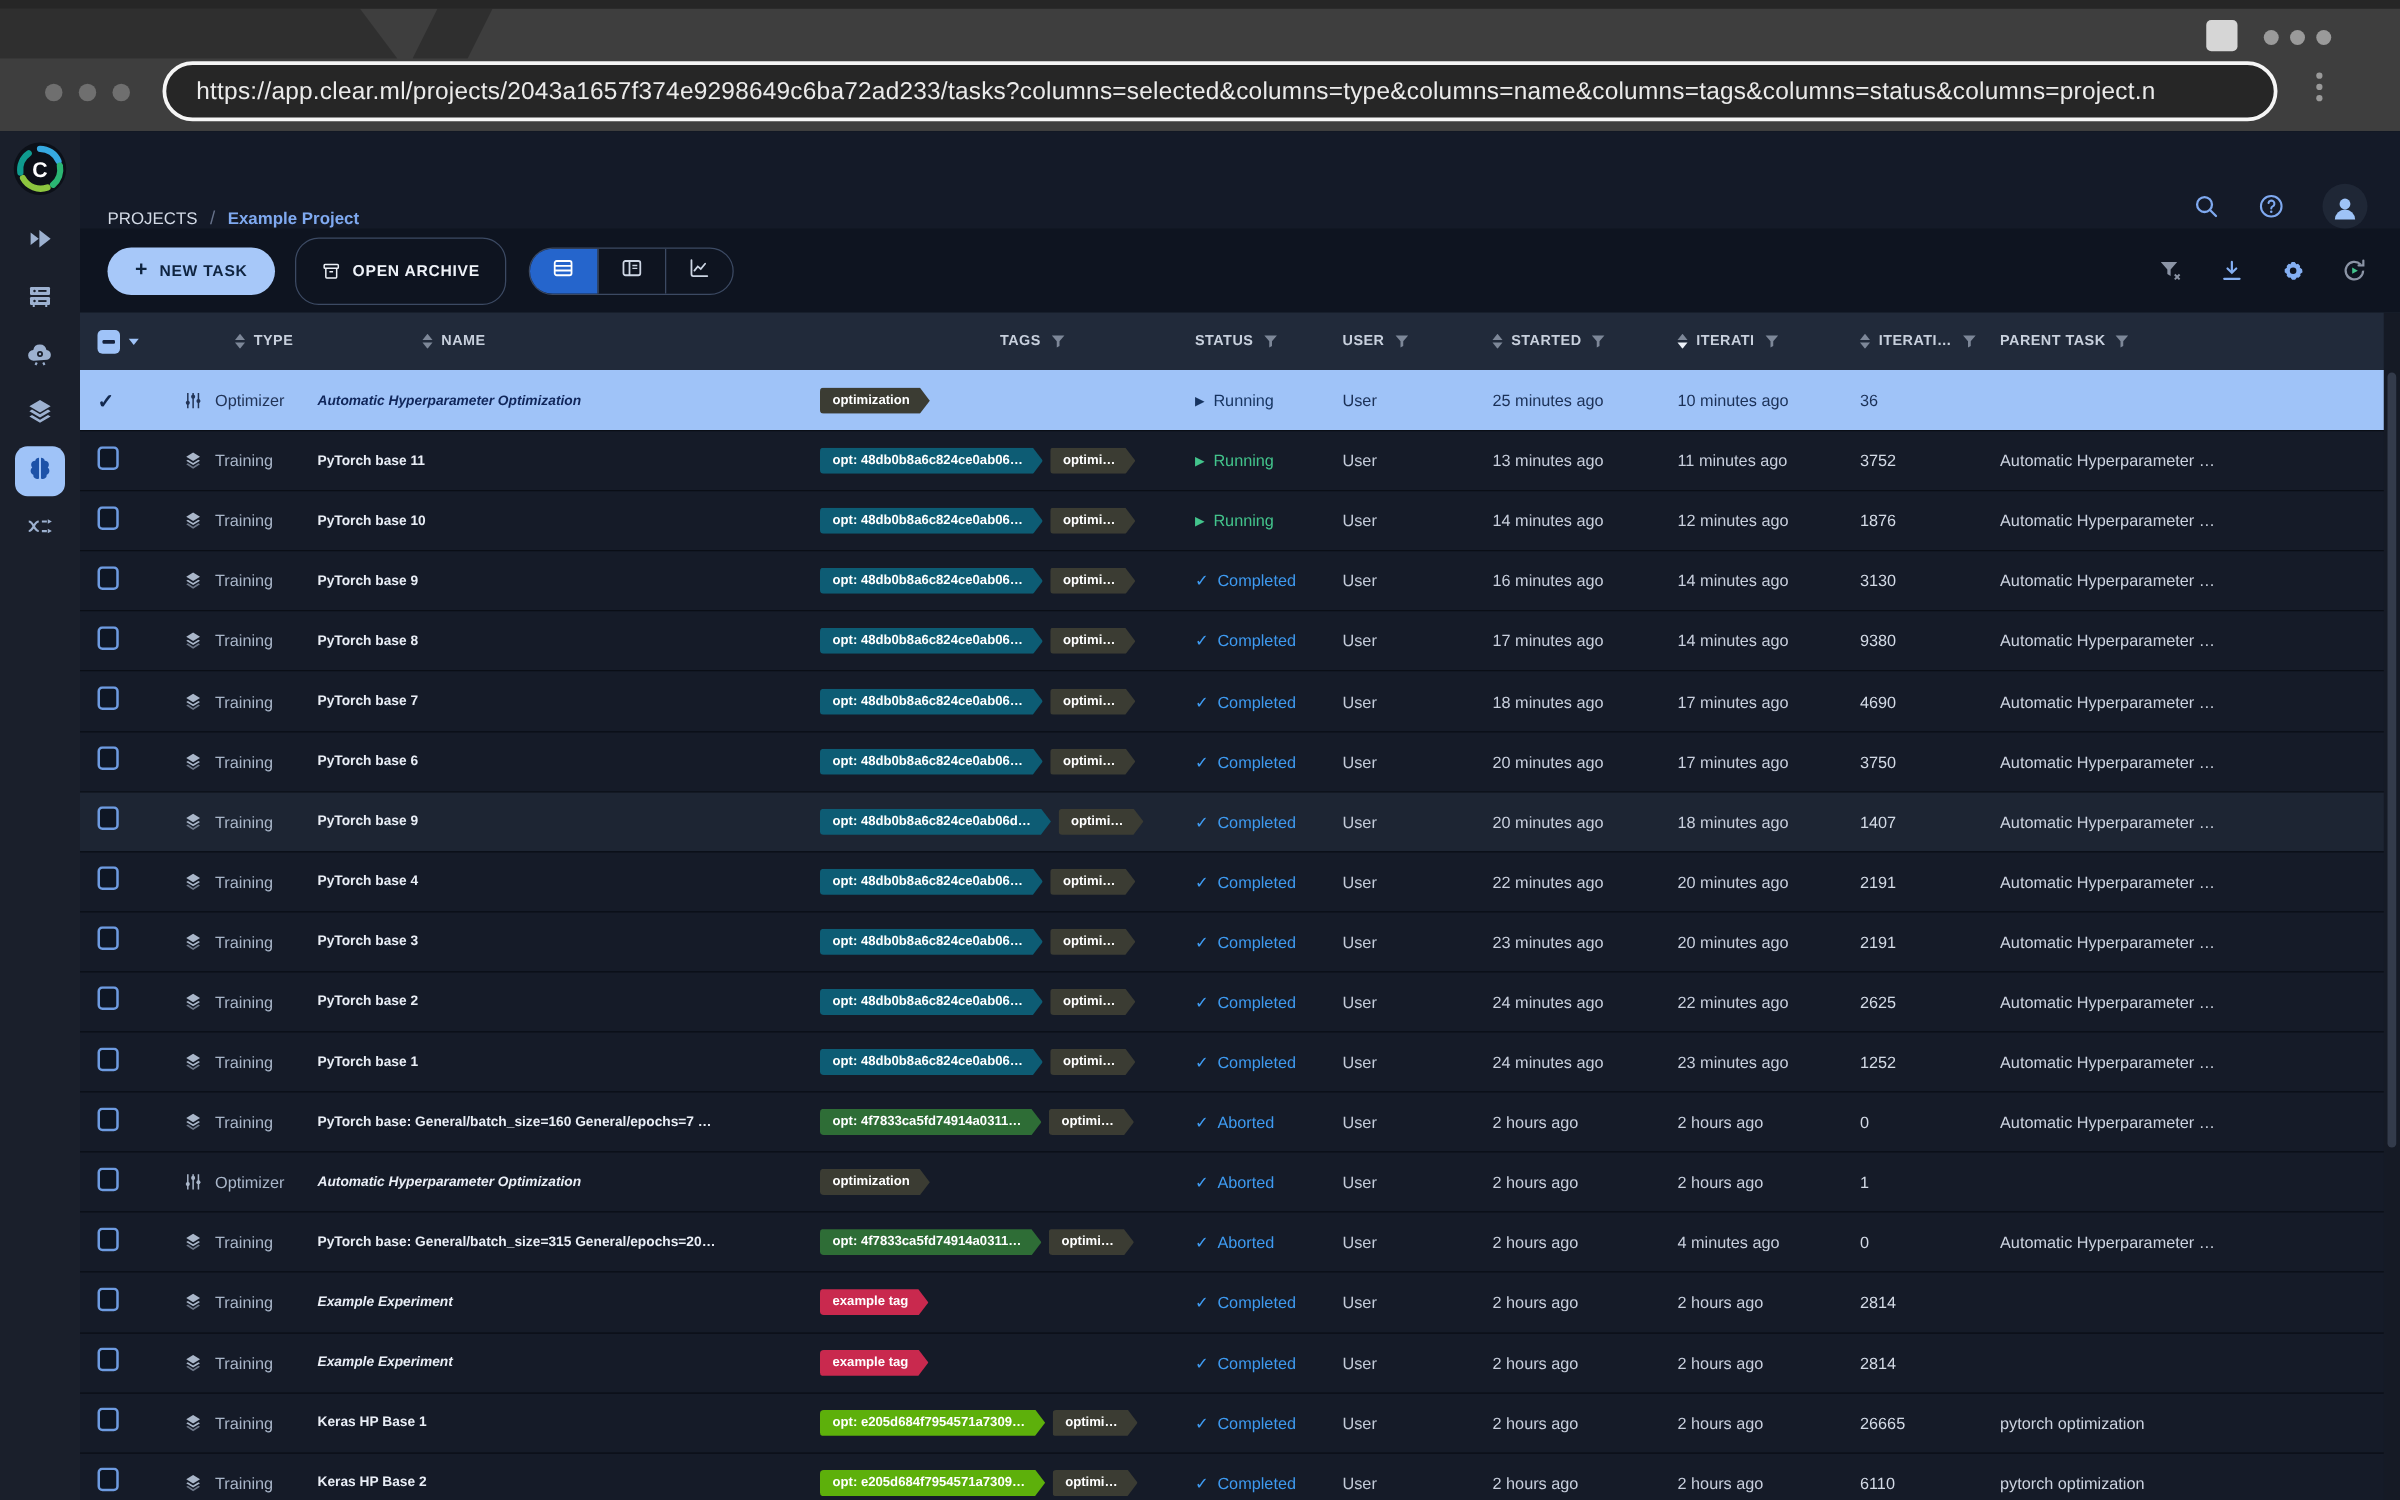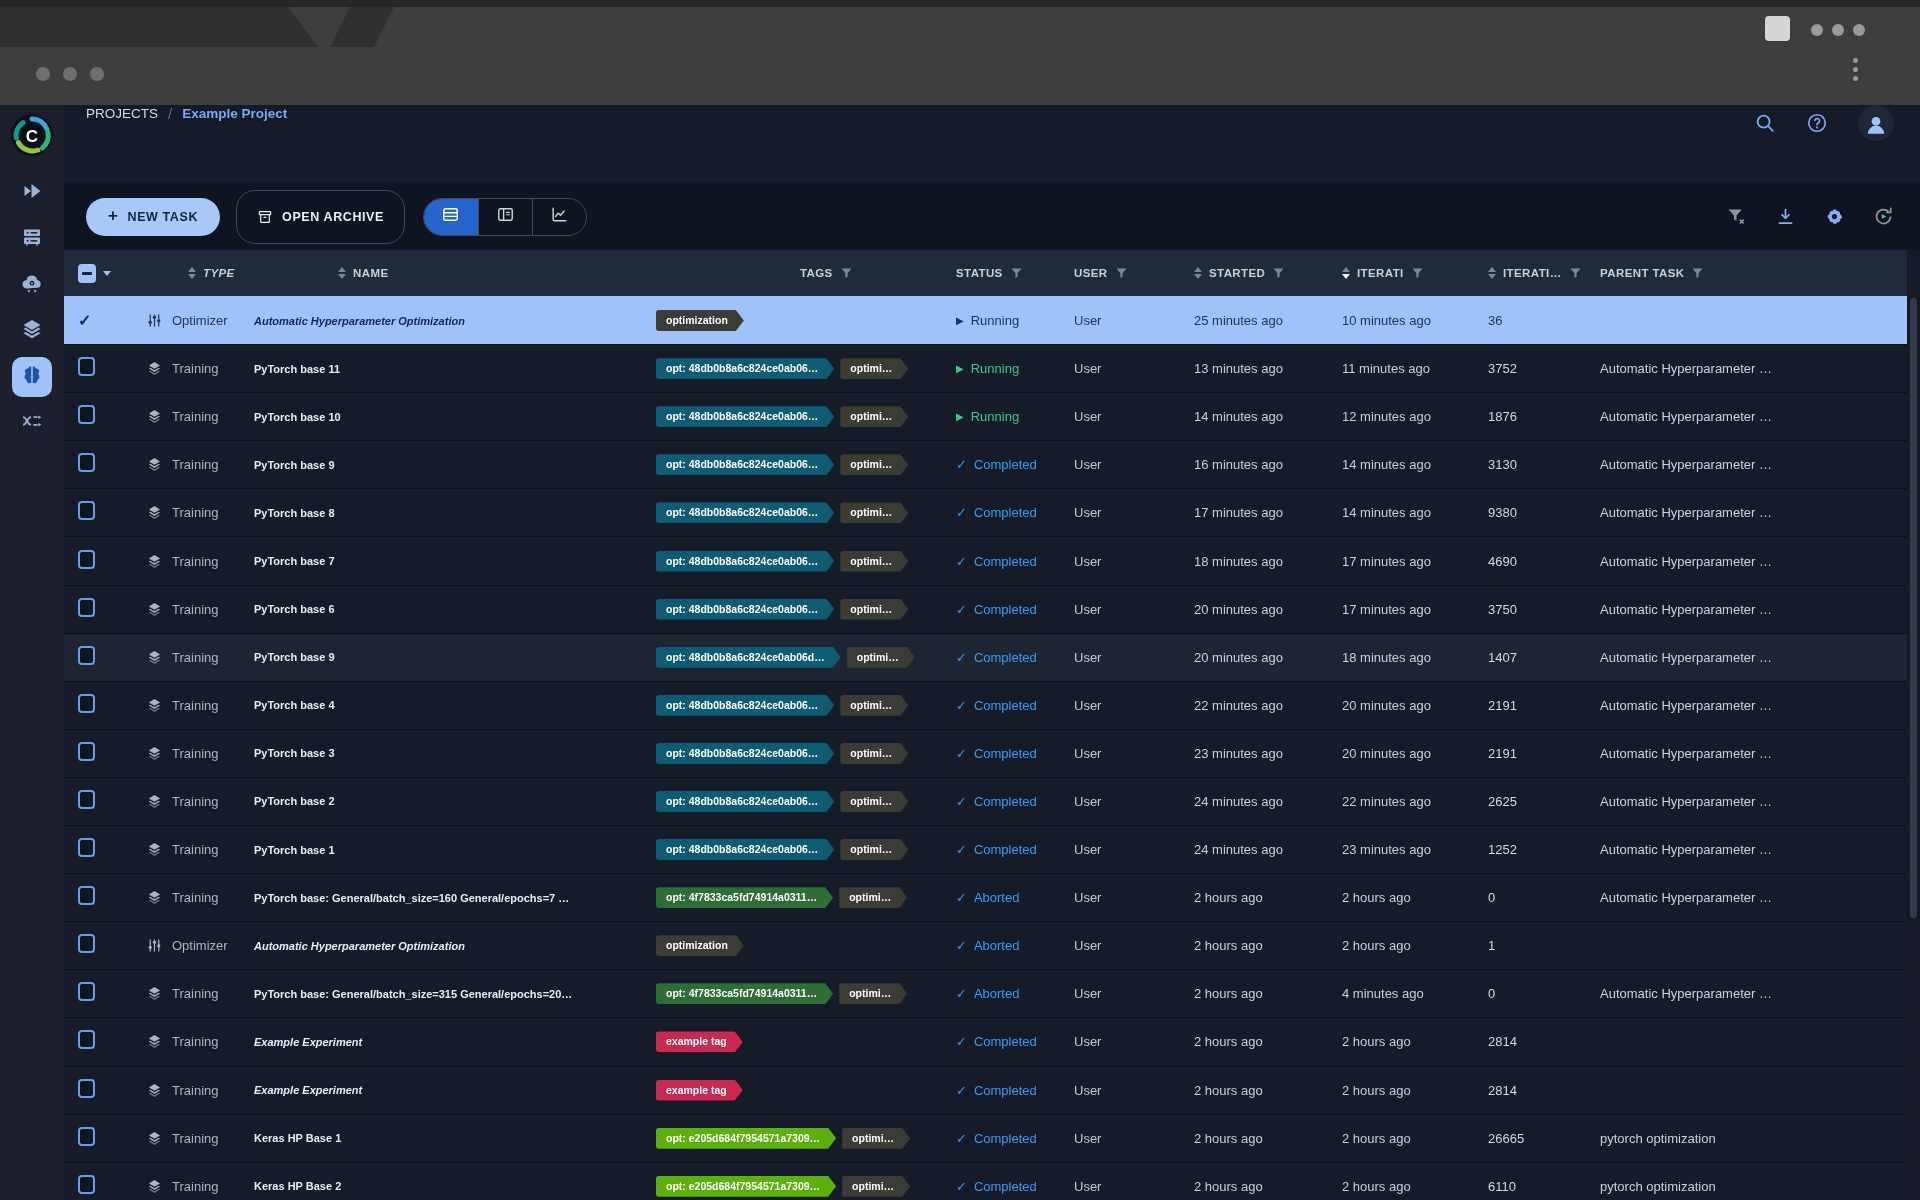--- a/index.html
+++ b/index.html
@@ -30,21 +30,21 @@
   .sidebar{width:64px;background:#1a1f2b;display:flex;flex-direction:column;align-items:center;padding-top:8px;flex:0 0 64px;}
   .logo{width:44px;height:44px;margin-bottom:16px;}
   .sb-item{width:40px;height:40px;margin-bottom:6px;display:flex;align-items:center;justify-content:center;
     color:#9db1d0;border-radius:10px;cursor:pointer;}
   .sb-item svg{width:24px;height:24px;}
   .sb-item.active{background:#9fc3f8;color:#1d52a8;}
 
   .main{flex:1;display:flex;flex-direction:column;position:relative;background:#11161f;overflow:hidden;}
 
   
-  .app-header{height:78px;background:#141a28;position:relative;display:flex;align-items:flex-start;flex:0 0 78px;}
+  .app-header{height:78px;background:#141a28;position:relative;display:flex;align-items:flex-end;flex:0 0 78px;}
   .breadcrumb{margin-left:22px;font-size:13.5px;color:#d3dae6;display:flex;gap:10px;align-items:center;}
   .breadcrumb .sep{color:#66718a;font-size:15px;}
   .breadcrumb .cur{color:#7fa9f0;font-weight:bold;}
   .tabs{position:absolute;left:50%;transform:translateX(-50%);top:0;height:100%;display:flex;gap:10px;}
   .tab{position:relative;height:100%;display:flex;align-items:center;padding:0 22px;font-size:12px;font-weight:bold;
     letter-spacing:1.1px;color:#8b94a5;cursor:pointer;}
   .tab.active{color:#7eb0f5;}
   .tab.active::after{content:'';position:absolute;left:4px;right:4px;bottom:0;height:3px;background:#7eb0f5;border-radius:2px 2px 0 0;}
   .header-icons{position:absolute;right:26px;display:flex;align-items:center;gap:30px;}
   .hicon{width:22px;height:22px;color:#7fa9f0;cursor:pointer;}
@@ -69,21 +69,21 @@
   .ticon{width:21px;height:21px;cursor:pointer;}
   .ticon svg{width:21px;height:21px;}
   .t-grey{color:#8b94a5;} .t-blue{color:#84aff2;}
 
   
   .table-area{flex:1;position:relative;background:#11161f;}
   :root{--cols:58px 120px 398px 300px 118px 120px 148px 148px 112px 1fr;}
   .thead{height:46px;background:#212a3a;display:grid;grid-template-columns:var(--cols);align-items:center;
     font-size:11.5px;font-weight:bold;color:#c8d0dd;letter-spacing:.4px;}
   .th{display:flex;align-items:center;white-space:nowrap;overflow:hidden;}
-  .th-type{padding-left:66px;font-style:italic;} .th-name{padding-left:96px;} .th-tags{padding-left:160px;}
+  .th-type{padding-left:66px;} .th-name{padding-left:96px;} .th-tags{padding-left:160px;}
   .th-status,.th-user,.th-started,.th-updated{padding-left:16px;} .th-iterations,.th-parent{padding-left:14px;}
   .hdr-check{display:flex;align-items:center;gap:7px;padding-left:14px;}
   .allbox{width:18px;height:19px;border-radius:4px;background:#9fc3f8;position:relative;cursor:pointer;}
   .allbox::after{content:'';position:absolute;left:4px;right:4px;top:8px;height:3px;background:#16233f;border-radius:1px;}
   .hdr-caret{width:0;height:0;border-left:4.5px solid transparent;border-right:4.5px solid transparent;border-top:5px solid #9fc3f8;cursor:pointer;}
   .sort{display:inline-flex;flex-direction:column;gap:2.5px;margin-right:7px;cursor:pointer;}
   .sort .up{width:0;height:0;border-left:4px solid transparent;border-right:4px solid transparent;border-bottom:5px solid #7d8798;}
   .sort .dn{width:0;height:0;border-left:4px solid transparent;border-right:4px solid transparent;border-top:5px solid #7d8798;}
   .sort.sorted-desc .dn{border-top-color:#ecf1f8;}
   .funnel{margin-left:8px;color:#7d8798;display:inline-flex;cursor:pointer;}
@@ -136,20 +136,23 @@
         <i></i>
         <i></i>
         <i></i>
       </div>
     <div class="url-row">
       <div class="url-dots">
           <i></i>
           <i></i>
           <i></i>
         </div>
+      <div class="addr">
+        <span>https://app.clear.ml/projects/2043a1657f374e9298649c6ba72ad233/tasks?columns=selected&amp;columns=type&amp;columns=name&amp;columns=tags&amp;columns=status&amp;columns=project.n</span>
+      </div>
       <div class="kebab">
           <i></i>
           <i></i>
           <i></i>
         </div>
     </div>
   </div>
 
   <div class="app">
 

